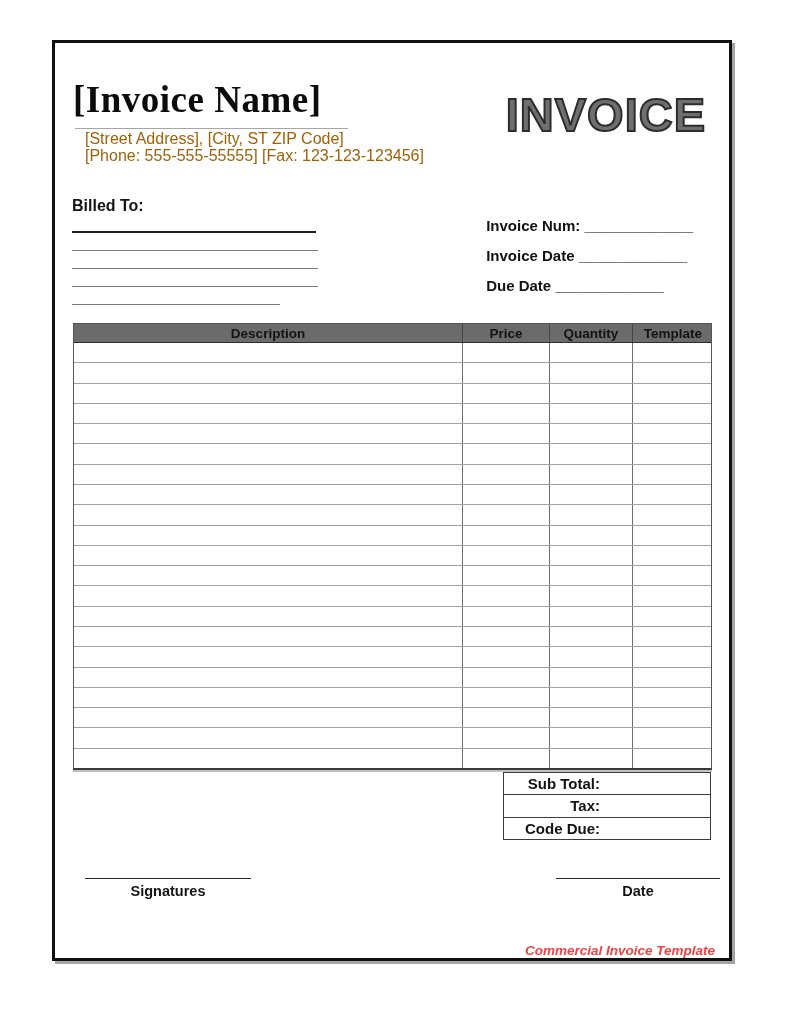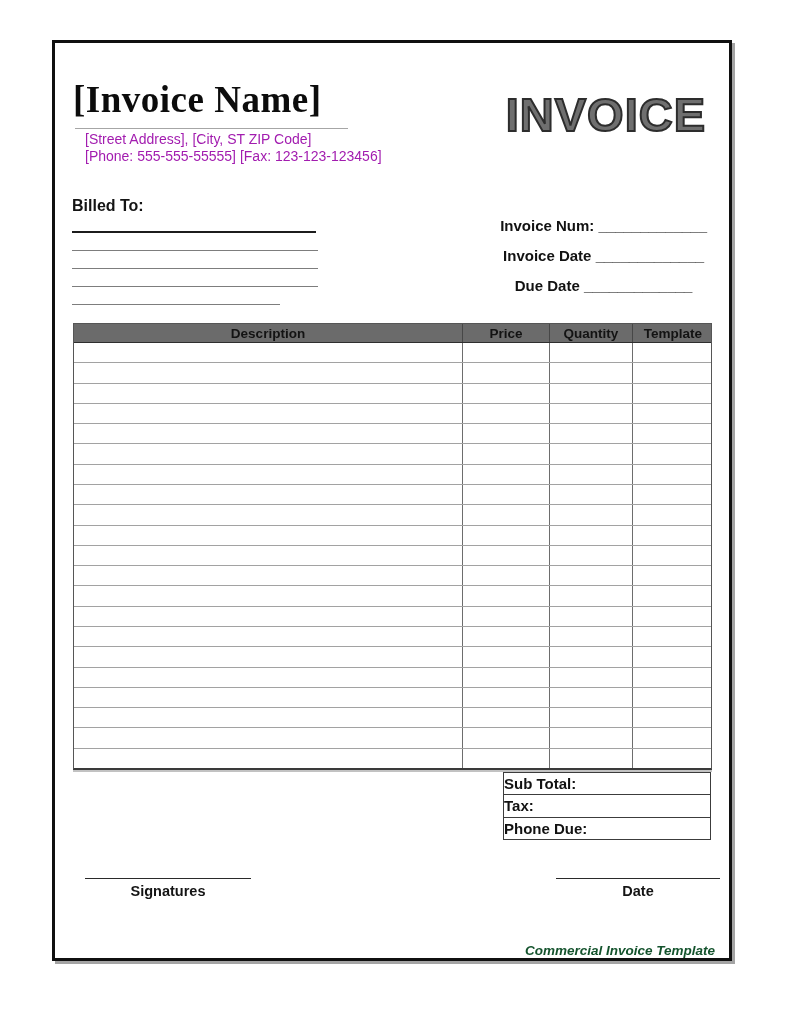--- a/index.html
+++ b/index.html
@@ -16,35 +16,35 @@
   
   .company-name {
     position:absolute; left:18px; top:36px;
     font-family:"Liberation Serif", serif; font-weight:bold;
     font-size:37px; line-height:42px; color:#0c0c0c; letter-spacing:.5px;
   }
   .company-underline {
     position:absolute; left:20px; top:85px; width:273px; height:0;
     border-top:1px solid #a6a6a6;
   }
-  .company-address { position:absolute; left:30px; top:88px; font-size:14px; line-height:16.5px; color:#a21caf; }
+  .company-address { position:absolute; left:30px; top:88px; font-size:16px; line-height:16.5px; color:#a16207; }
   .invoice-title {
     position:absolute; right:23px; top:48px;
     font-size:47px; line-height:48px; font-weight:900; letter-spacing:1px;
     color:#6f6f6f; -webkit-text-stroke:2px #2d2d2d;
     font-family:"Liberation Sans", sans-serif;
   }
   
   .billed-label { position:absolute; left:17px; top:154px; font-size:16px; font-weight:bold; color:#141414; }
   .billed-lines { position:absolute; left:17px; top:188px; width:250px; }
   .billed-line { height:0; border-top:1.5px solid #7d7d7d; width:246px; margin-bottom:17px; }
   .billed-line.first { border-top:2px solid #1c1c1c; width:244px; }
   .billed-line.last { width:208px; }
   
-  .invoice-fields { position:absolute; right:22px; top:174px; text-align:center; }
+  .invoice-fields { position:absolute; right:36px; top:174px; text-align:left; }
   .invoice-field-row { margin-bottom:13px; font-size:15px; font-weight:bold; color:#121212; white-space:nowrap; }
   .invoice-field-row .blank { font-weight:bold; letter-spacing:0; color:#161616; }
   
   .invoice-table {
     position:absolute; left:18px; top:280px; width:639px; height:447px;
     border:1.5px solid #565656; border-bottom:2px solid #3a3a3a;
     display:flex; flex-direction:column; background:#fff;
     box-shadow:0 2px 0 rgba(120,120,120,.45);
   }
   .t-header { display:flex; height:19px; flex:none; background:#6b6b6b; border-bottom:1px solid #2e2e2e; }
@@ -58,35 +58,35 @@
   .t-row:last-child { border-bottom:none; }
   .t-row .cell { height:100%; }
   .t-row .cell + .cell { border-left:1px solid #6d6d6d; }
   
   .totals-box {
     position:absolute; left:448px; top:729px; width:208px; height:68px;
     border:1.5px solid #3c3c3c; display:flex; flex-direction:column; background:#fff;
   }
   .totals-row { flex:1; display:flex; align-items:center; border-bottom:1px solid #3c3c3c; }
   .totals-row:last-child { border-bottom:none; }
-  .totals-label { width:96px; text-align:left; font-size:15px; font-weight:bold; color:#121212; }
+  .totals-label { width:96px; text-align:right; font-size:15px; font-weight:bold; color:#121212; }
   .totals-value { flex:1; height:100%; }
   
   .sig-block { position:absolute; left:30px; top:835px; width:166px; }
   .date-block { position:absolute; left:501px; top:835px; width:164px; }
   .sig-line { border-top:1.5px solid #2a2a2a; height:0; width:100%; }
   .sig-label { margin-top:4px; text-align:center; font-size:14.5px; font-weight:bold; color:#141414; }
   
   .footer-thanks {
     position:absolute; left:50%; transform:translateX(-50%); margin-left:7px; top:895px;
     font-size:18px; font-weight:bold; font-style:italic; color:#141414; white-space:nowrap;
   }
   .footer-template {
     position:absolute; right:14px; top:900px;
-    font-size:13.5px; font-weight:bold; font-style:italic; color:#14532d; white-space:nowrap;
+    font-size:13.5px; font-weight:bold; font-style:italic; color:#ef4444; white-space:nowrap;
   }
 </style>
 </head>
 <body>
 
 <div class="page">
   <div class="frame">
 
     <div class="company-name">[Invoice Name]</div>
     <div class="company-underline"></div>
@@ -251,21 +251,21 @@
     <div class="totals-box">
         <div class="totals-row">
           <div class="totals-label">Sub Total:</div>
           <div class="totals-value"></div>
         </div>
         <div class="totals-row">
           <div class="totals-label">Tax:</div>
           <div class="totals-value"></div>
         </div>
         <div class="totals-row">
-          <div class="totals-label">Phone Due:</div>
+          <div class="totals-label">Code Due:</div>
           <div class="totals-value"></div>
         </div>
       </div>
 
     <div class="sig-block">
       <div class="sig-line"></div>
       <div class="sig-label">Signatures</div>
     </div>
     <div class="date-block">
       <div class="sig-line"></div>

